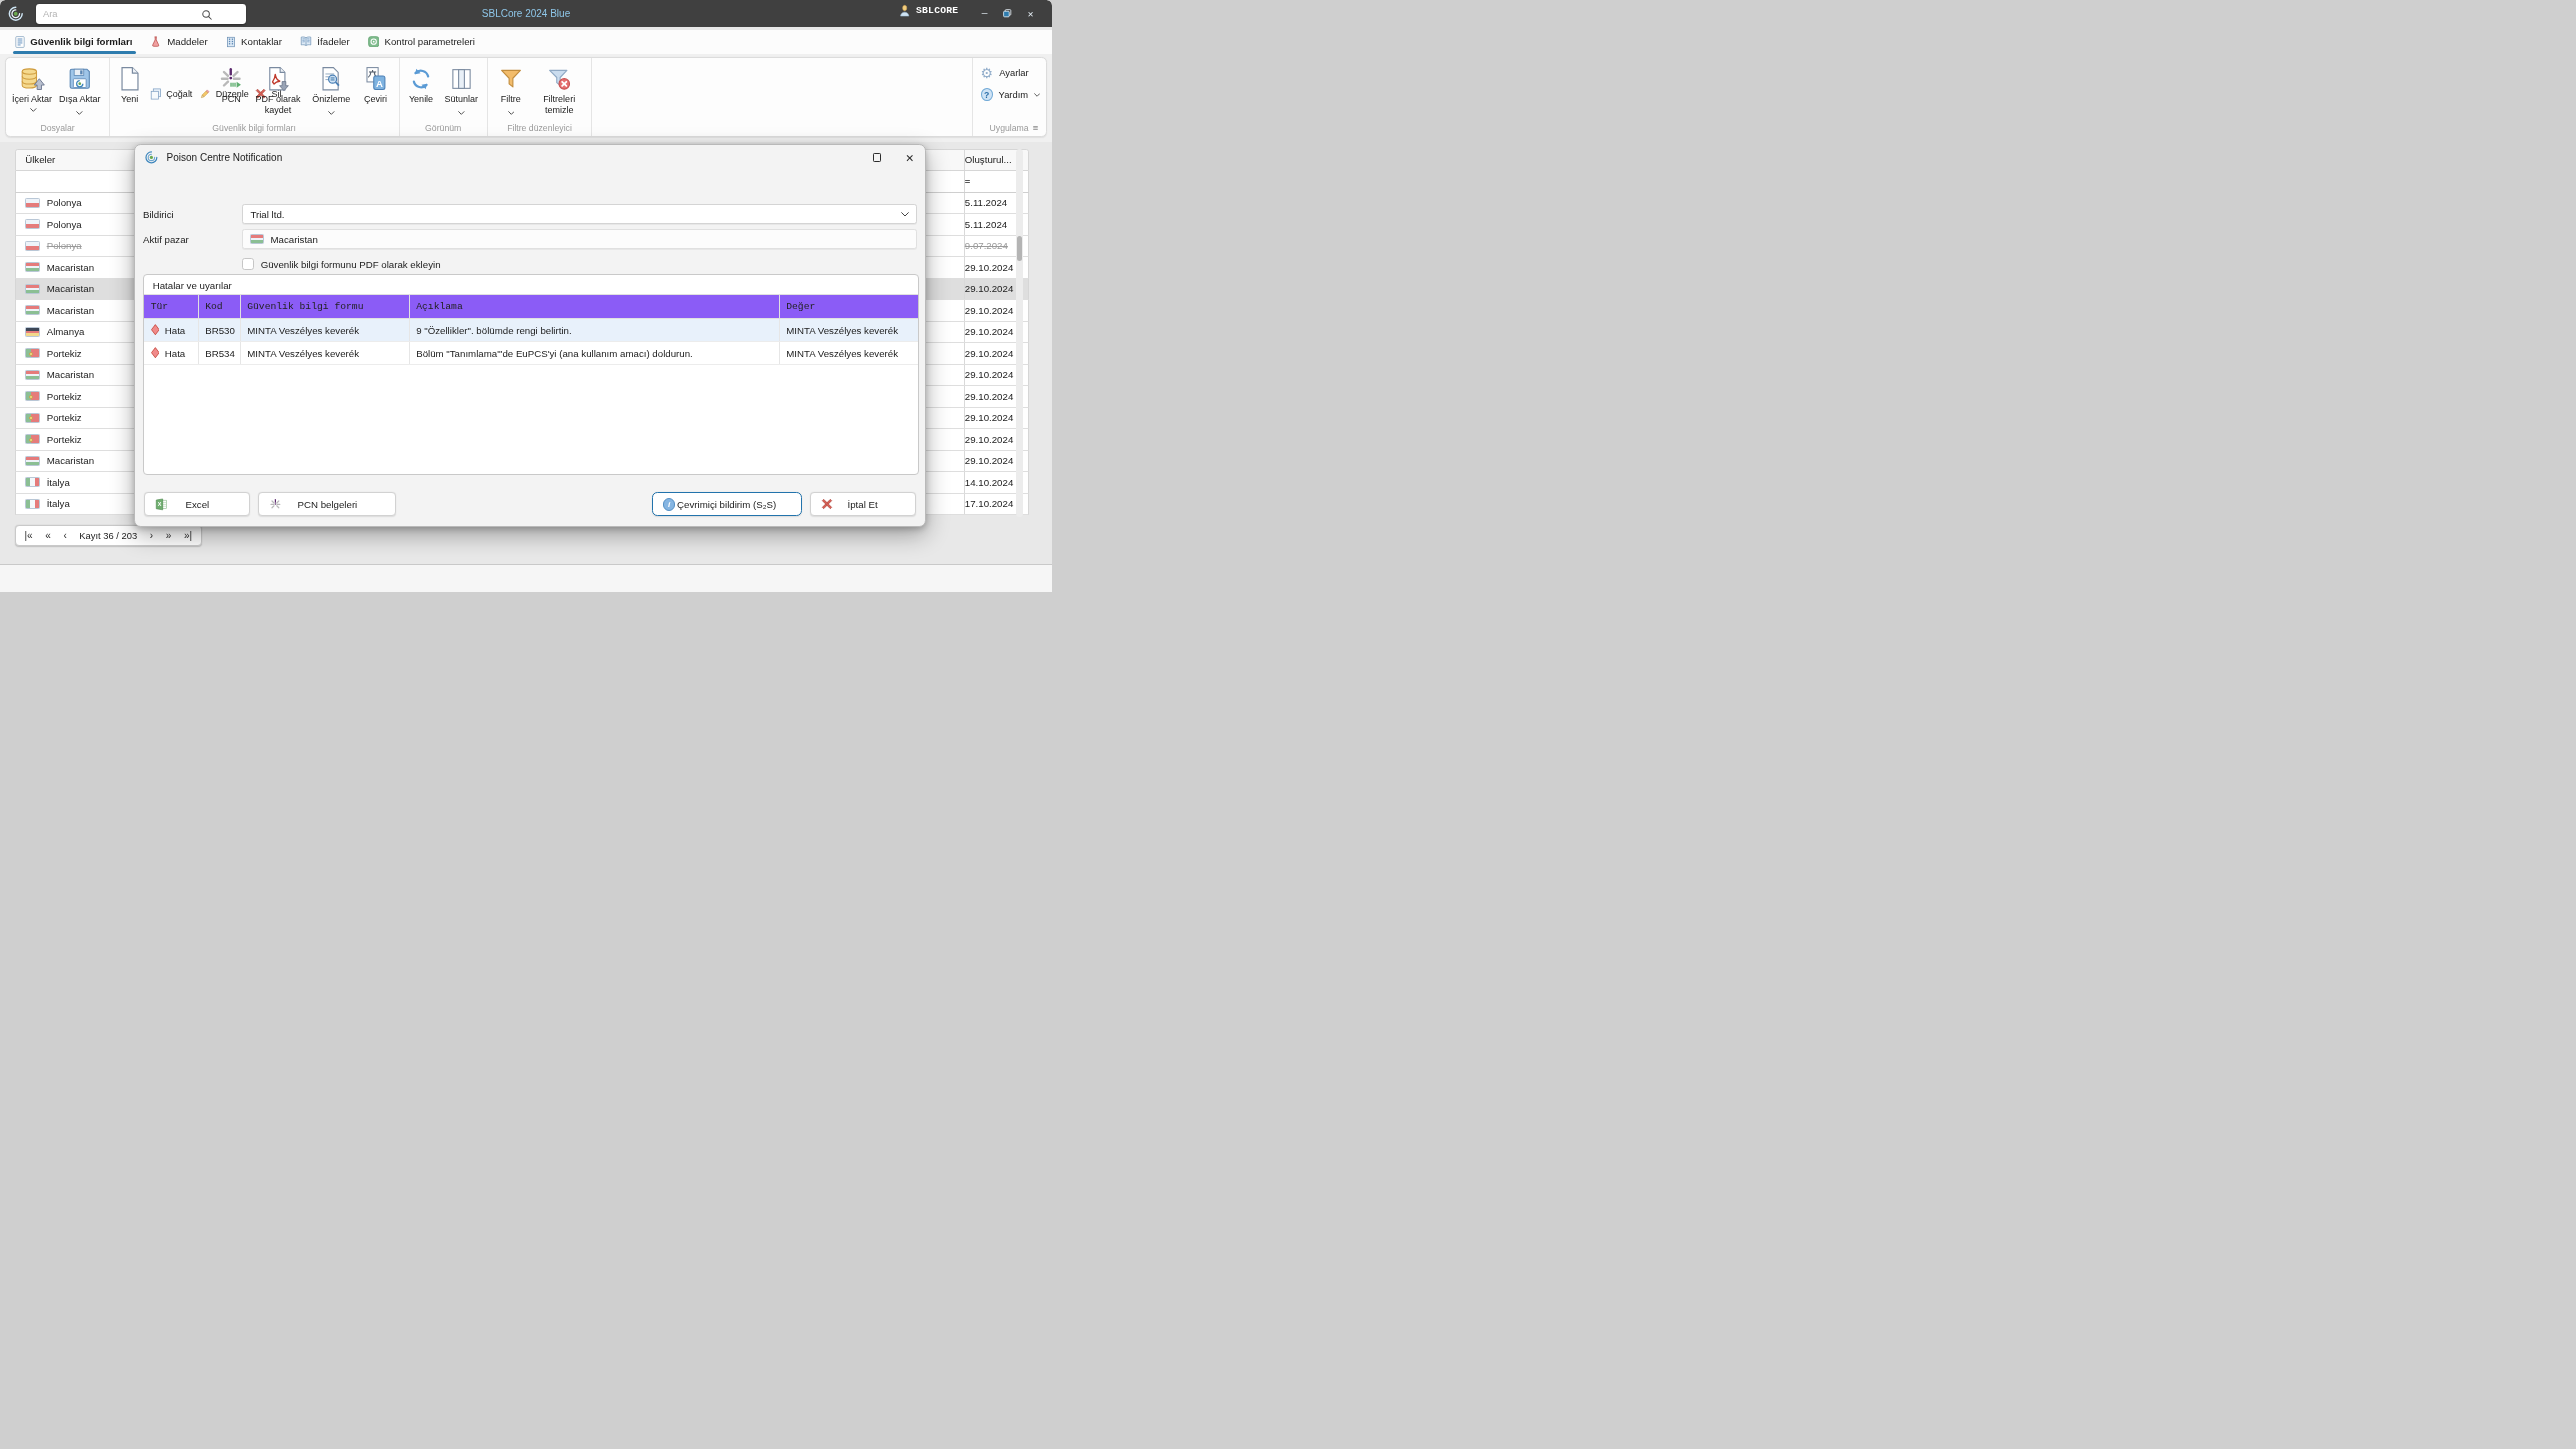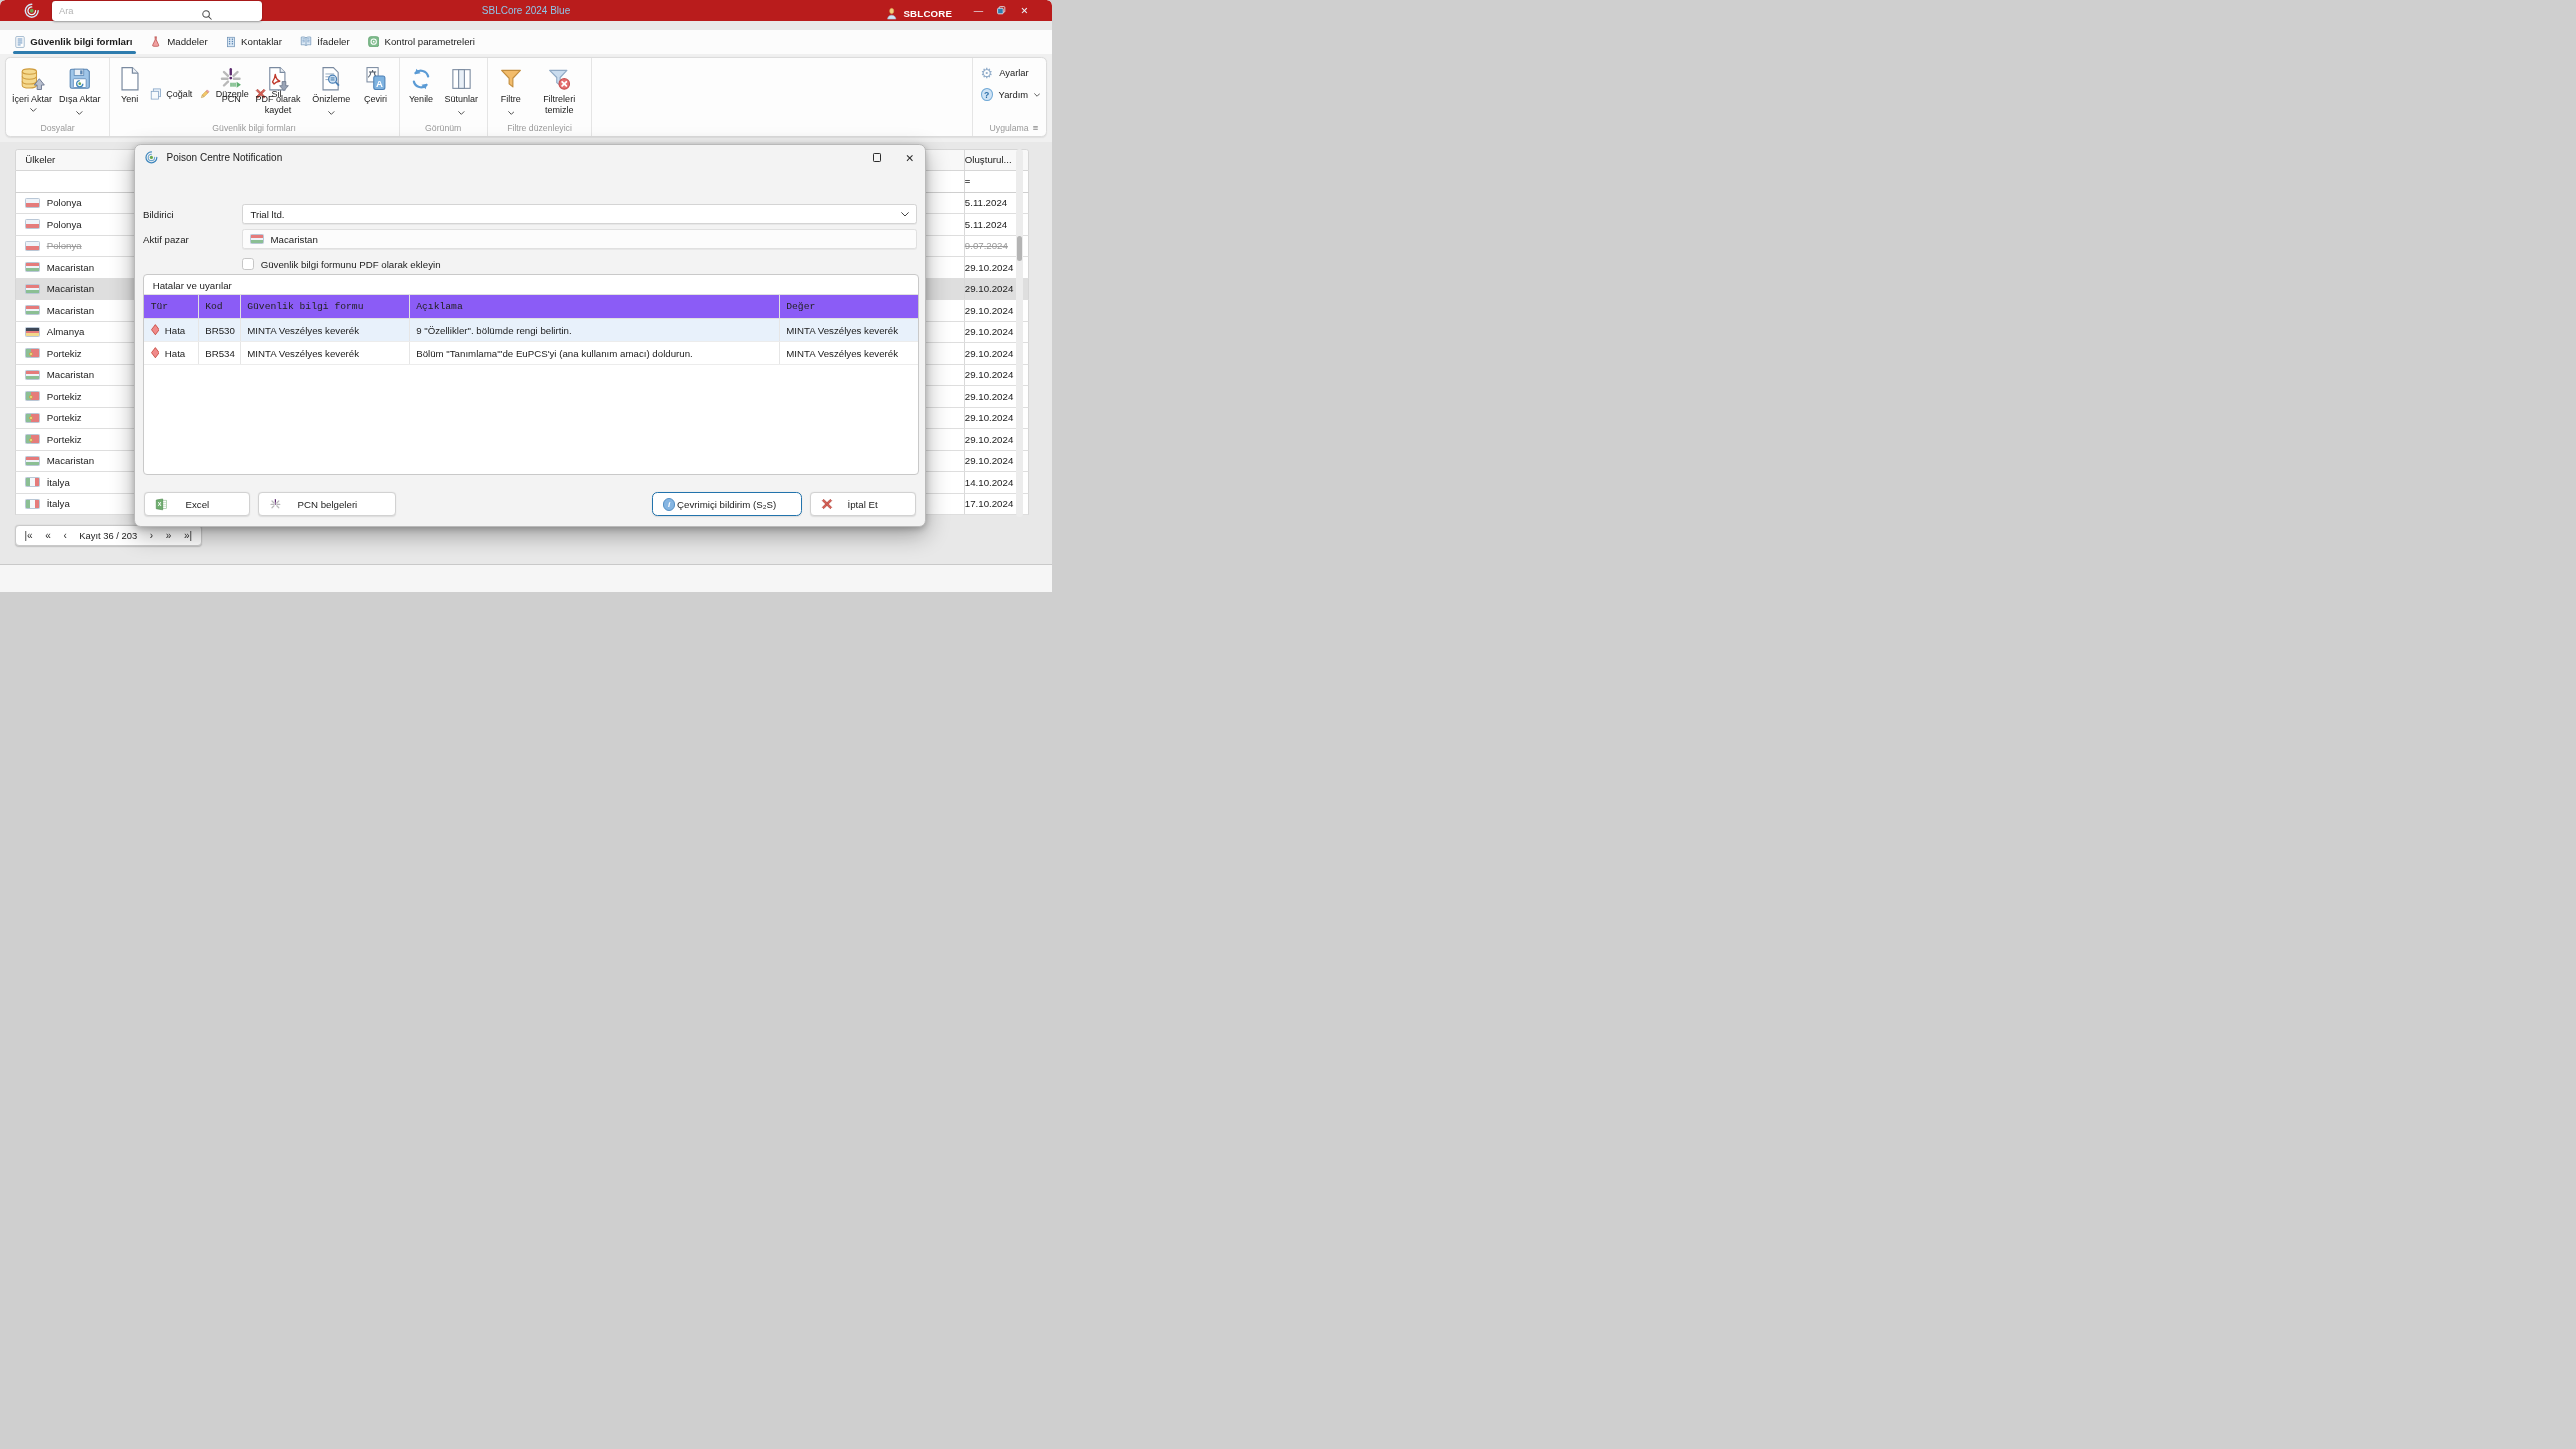--- a/index.html
+++ b/index.html
@@ -1,24 +1,24 @@
 <!DOCTYPE html>
 <html style="font-size:10.7px"><head>
 <meta charset="utf-8">
 <style>
   html,body{margin:0;padding:0;background:#cfcfcf;font-family:"Liberation Sans","DejaVu Sans",sans-serif;}
   #app{position:relative;width:1052px;height:592px;overflow:hidden;background:#e8e8e8;border-radius:5.4px 5.4px 0 0;color:#1b1b1b;}
   
-  .titlebar{position:absolute;top:0;left:0;right:0;height:21px;background:#b91c1c;display:flex;align-items:center;border-radius:5.4px 5.4px 0 0;padding-left:16px;}
+  .titlebar{position:absolute;top:0;left:0;right:0;height:27px;background:#404040;display:flex;align-items:center;border-radius:5.4px 5.4px 0 0;}
   .app-logo{margin-left:6.7px;width:17.5px;height:17.5px;flex-shrink:0;}
   .search{margin-left:11.4px;width:180px;height:20px;background:#fff;border:none;outline:none;border-radius:3.4px;padding:0 23px 0 7.4px;font-size:9.4px;color:#333;box-shadow:0 0.7px 2px rgba(0,0,0,.35);font-family:inherit;}
   .search::placeholder{color:#b4b4b4;}
   .search-mag{position:absolute;left:201px;top:9.4px;}
   .win-title{position:absolute;left:0;right:0;text-align:center;color:#8ec6e8;font-size:10px;pointer-events:none;}
-  .tb-right{margin-left:auto;display:flex;align-items:flex-end;margin-right:16px;}
+  .tb-right{margin-left:auto;display:flex;align-items:flex-start;margin-right:10px;font-family:Liberation Mono, monospace;}
   .account{display:flex;align-items:center;gap:4.7px;color:#fff;font-weight:bold;font-size:9.7px;letter-spacing:0.2px;margin-right:14.8px;}
   .winbtn{width:23px;height:20px;display:flex;align-items:center;justify-content:center;color:#eaf4fb;font-size:9.4px;}
   
   .tabbar{position:absolute;top:29.5px;left:0;right:0;height:25px;background:#fcfcfc;border-bottom:0.7px solid #d8d8d8;display:flex;align-items:center;padding-left:14.8px;gap:18px;box-sizing:border-box;}
   .tab{display:flex;align-items:center;gap:5.4px;font-size:9.7px;height:100%;position:relative;}
   .tab.active{font-weight:bold;}
   .tab-underline{position:absolute;left:-2px;right:-4px;bottom:0;height:2.7px;background:#2e7cae;border-radius:2px;}
   
   .ribbon{position:absolute;top:54px;left:0;right:0;height:88px;background:#f0f0f0;box-sizing:border-box;padding:3.4px 5.4px 5.4px;}
   .ribbon-panel{background:#fdfdfd;border:0.7px solid #dcdcdc;border-radius:5.4px;height:78px;display:flex;box-shadow:0 0.7px 1.3px rgba(0,0,0,.07);}

